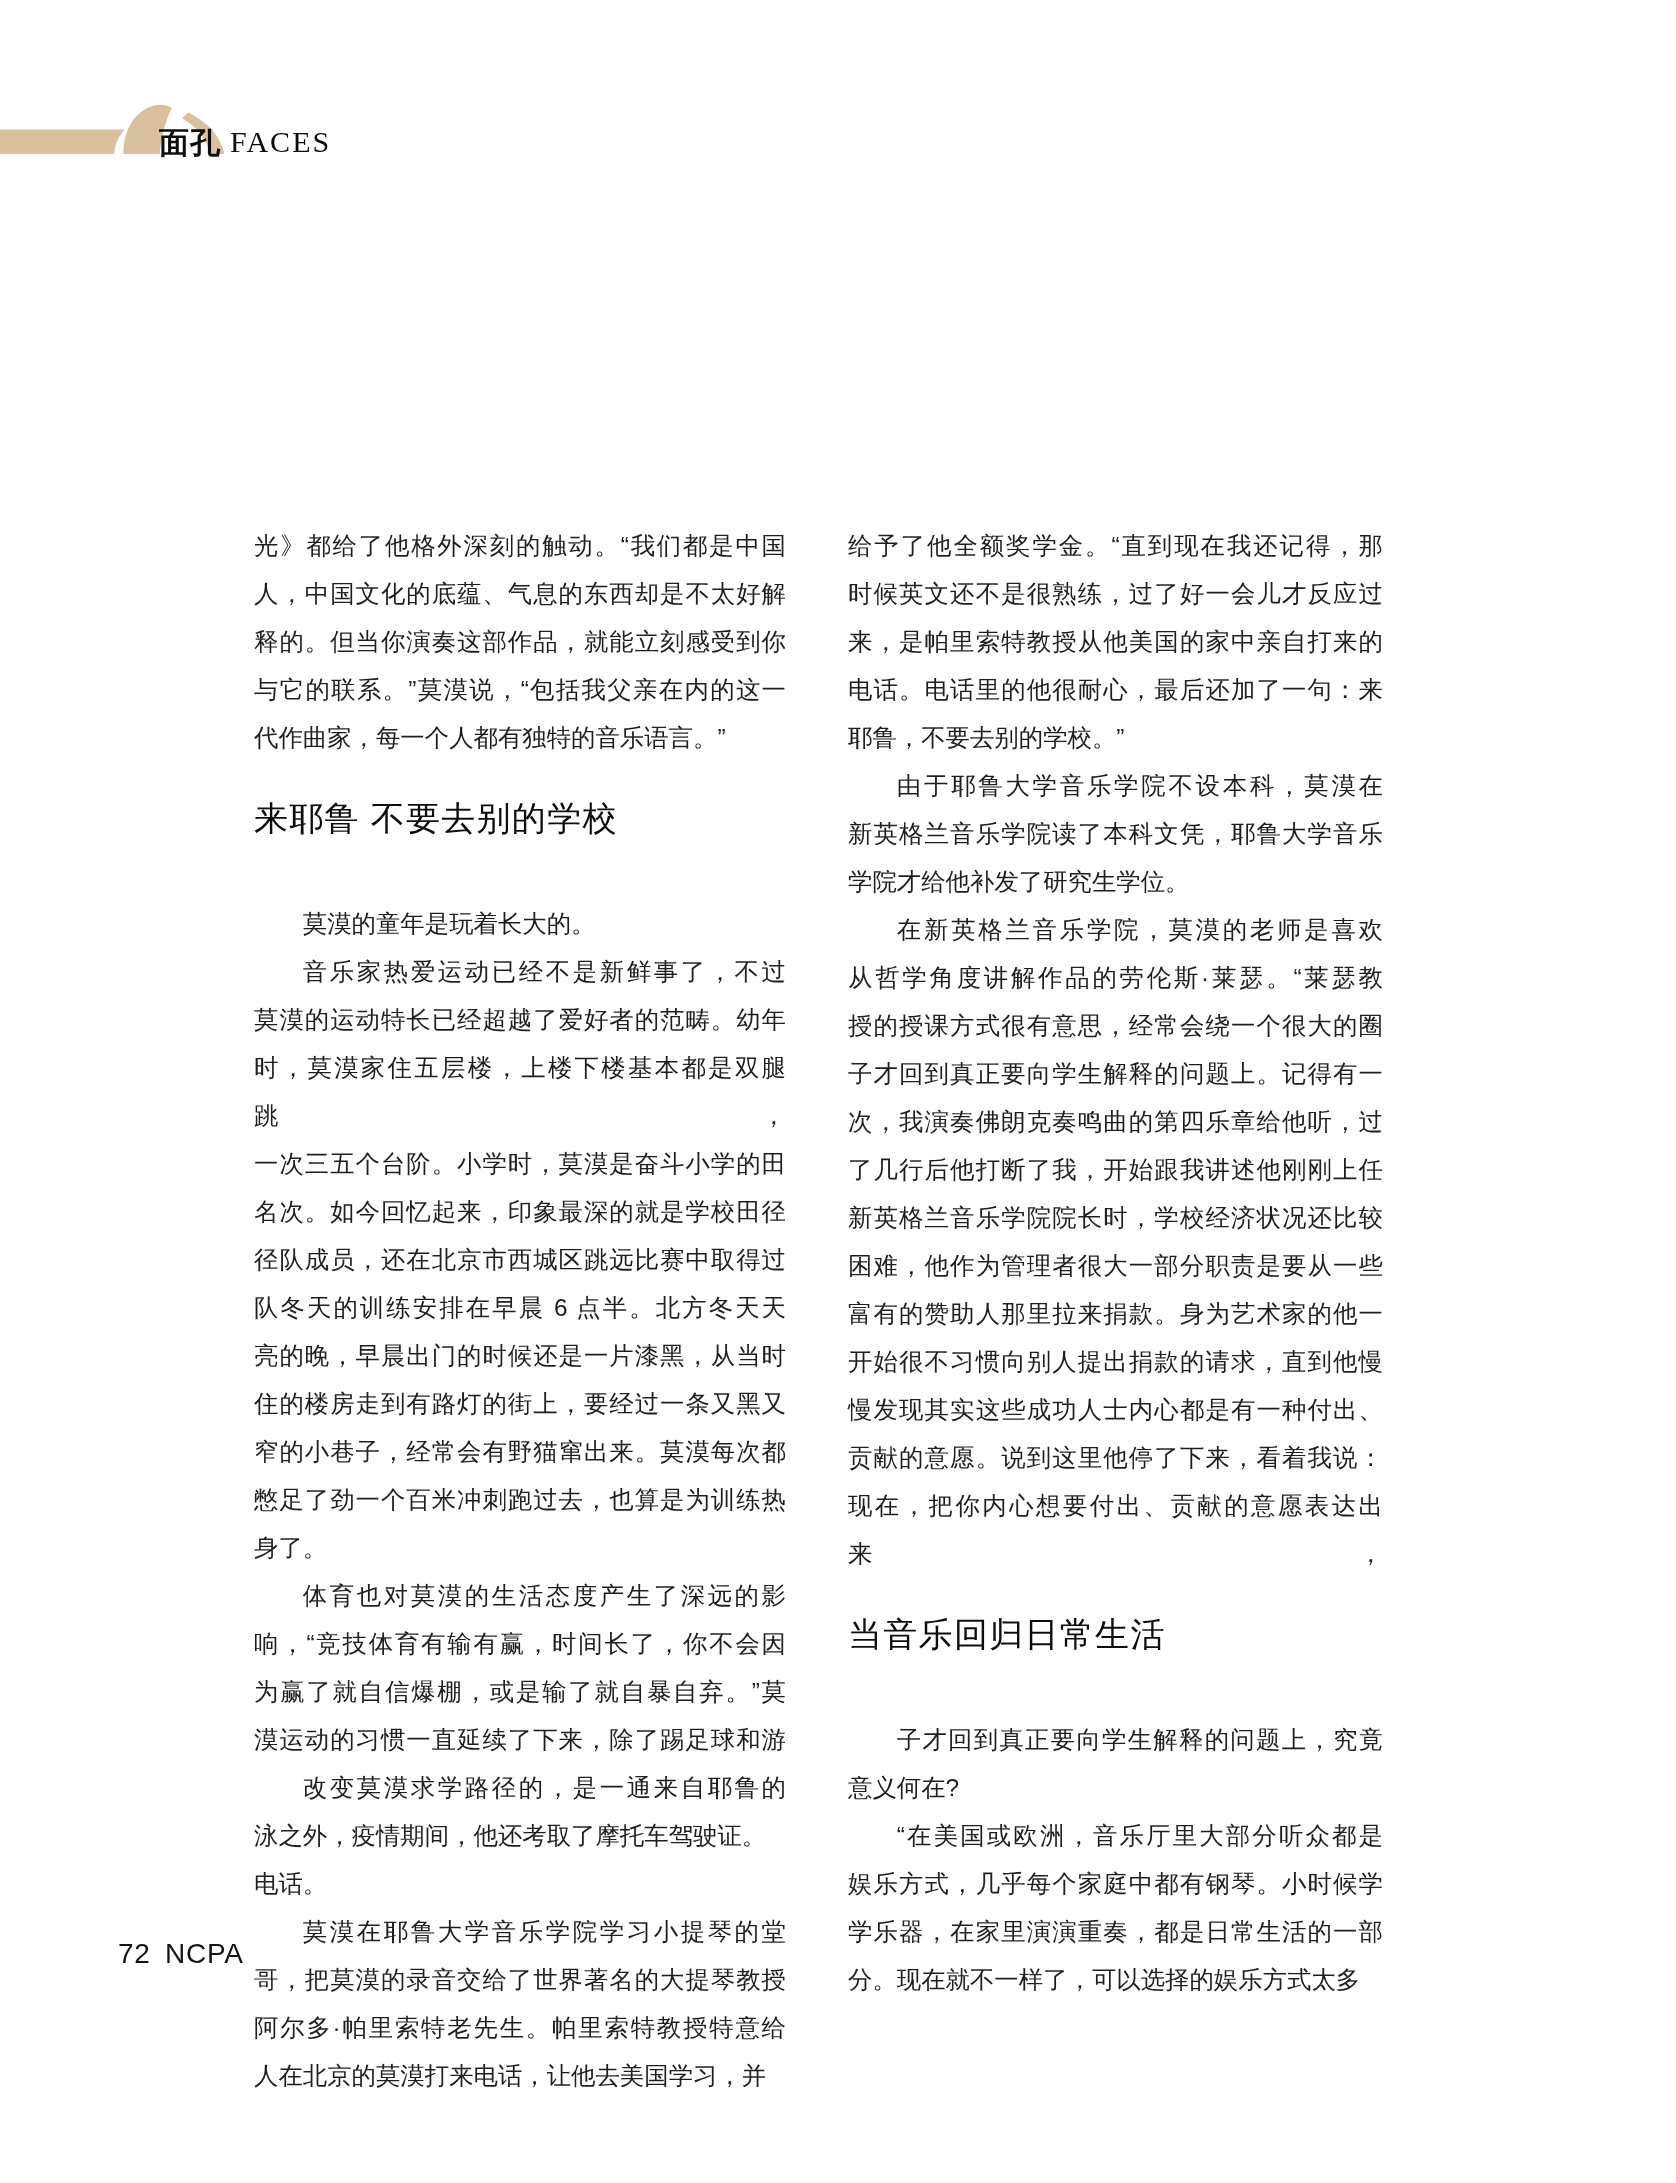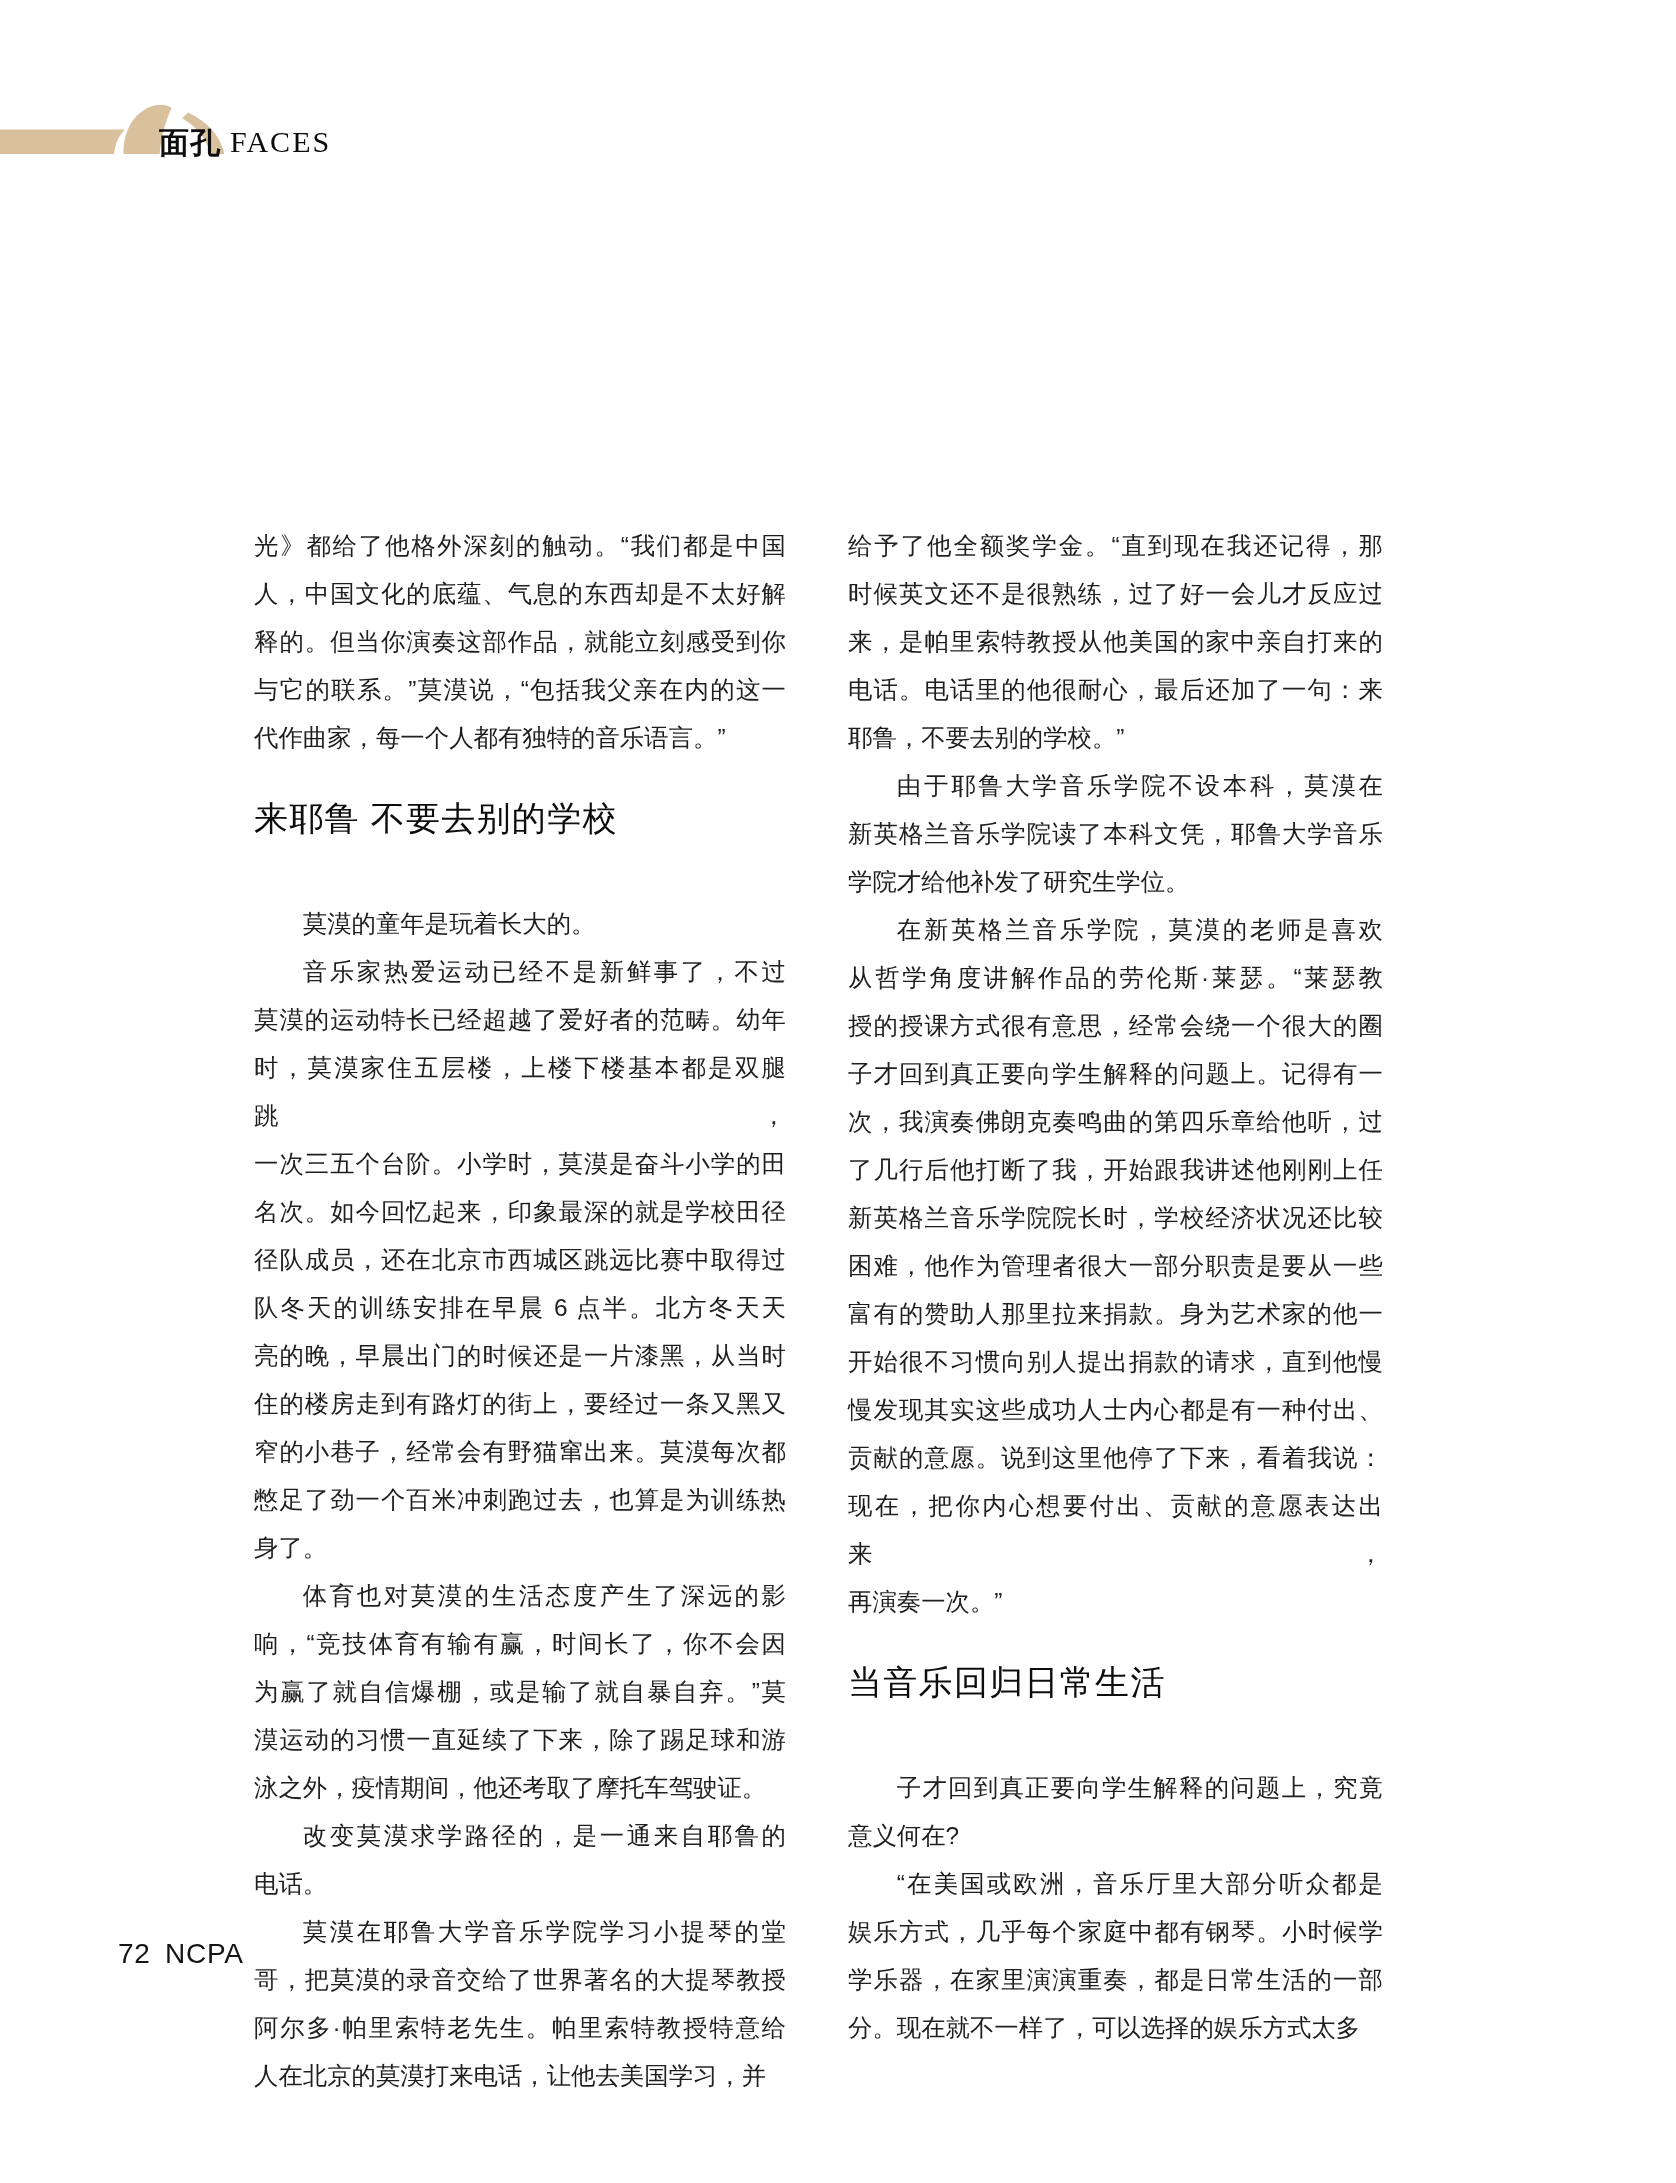--- a/index.html
+++ b/index.html
@@ -79,22 +79,22 @@
       <div class="line">队冬天的训练安排在早晨 6 点半。北方冬天天</div>
       <div class="line">亮的晚，早晨出门的时候还是一片漆黑，从当时</div>
       <div class="line">住的楼房走到有路灯的街上，要经过一条又黑又</div>
       <div class="line">窄的小巷子，经常会有野猫窜出来。莫漠每次都</div>
       <div class="line">憋足了劲一个百米冲刺跑过去，也算是为训练热</div>
       <div class="line last">身了。</div>
       <div class="line indent">体育也对莫漠的生活态度产生了深远的影</div>
       <div class="line">响，“竞技体育有输有赢，时间长了，你不会因</div>
       <div class="line">为赢了就自信爆棚，或是输了就自暴自弃。”莫</div>
       <div class="line">漠运动的习惯一直延续了下来，除了踢足球和游</div>
+      <div class="line indent">改变莫漠求学路径的，是一通来自耶鲁的</div>
       <div class="line last">泳之外，疫情期间，他还考取了摩托车驾驶证。</div>
-      <div class="line indent">改变莫漠求学路径的，是一通来自耶鲁的</div>
       <div class="line last">电话。</div>
       <div class="line indent">莫漠在耶鲁大学音乐学院学习小提琴的堂</div>
       <div class="line">哥，把莫漠的录音交给了世界著名的大提琴教授</div>
       <div class="line">阿尔多·帕里索特老先生。帕里索特教授特意给</div>
       <div class="line last">人在北京的莫漠打来电话，让他去美国学习，并</div>
     </div>
   <div id="col-right" class="col">
       <div class="line">给予了他全额奖学金。“直到现在我还记得，那</div>
       <div class="line">时候英文还不是很熟练，过了好一会儿才反应过</div>
       <div class="line">来，是帕里索特教授从他美国的家中亲自打来的</div>
@@ -109,21 +109,20 @@
       <div class="line">子才回到真正要向学生解释的问题上。记得有一</div>
       <div class="line">次，我演奏佛朗克奏鸣曲的第四乐章给他听，过</div>
       <div class="line">了几行后他打断了我，开始跟我讲述他刚刚上任</div>
       <div class="line">新英格兰音乐学院院长时，学校经济状况还比较</div>
       <div class="line">困难，他作为管理者很大一部分职责是要从一些</div>
       <div class="line">富有的赞助人那里拉来捐款。身为艺术家的他一</div>
       <div class="line">开始很不习惯向别人提出捐款的请求，直到他慢</div>
       <div class="line">慢发现其实这些成功人士内心都是有一种付出、</div>
       <div class="line">贡献的意愿。说到这里他停了下来，看着我说：</div>
       <div class="line">现在，把你内心想要付出、贡献的意愿表达出来，</div>
-      <div class="line last">再演奏一次。”</div>
       <div class="heading">当音乐回归日常生活</div>
       <div class="line indent">子才回到真正要向学生解释的问题上，究竟</div>
       <div class="line last">意义何在?</div>
       <div class="line indent">“在美国或欧洲，音乐厅里大部分听众都是</div>
       <div class="line">娱乐方式，几乎每个家庭中都有钢琴。小时候学</div>
       <div class="line">学乐器，在家里演演重奏，都是日常生活的一部</div>
       <div class="line last">分。现在就不一样了，可以选择的娱乐方式太多</div>
     </div>
 
   <div class="footer">

